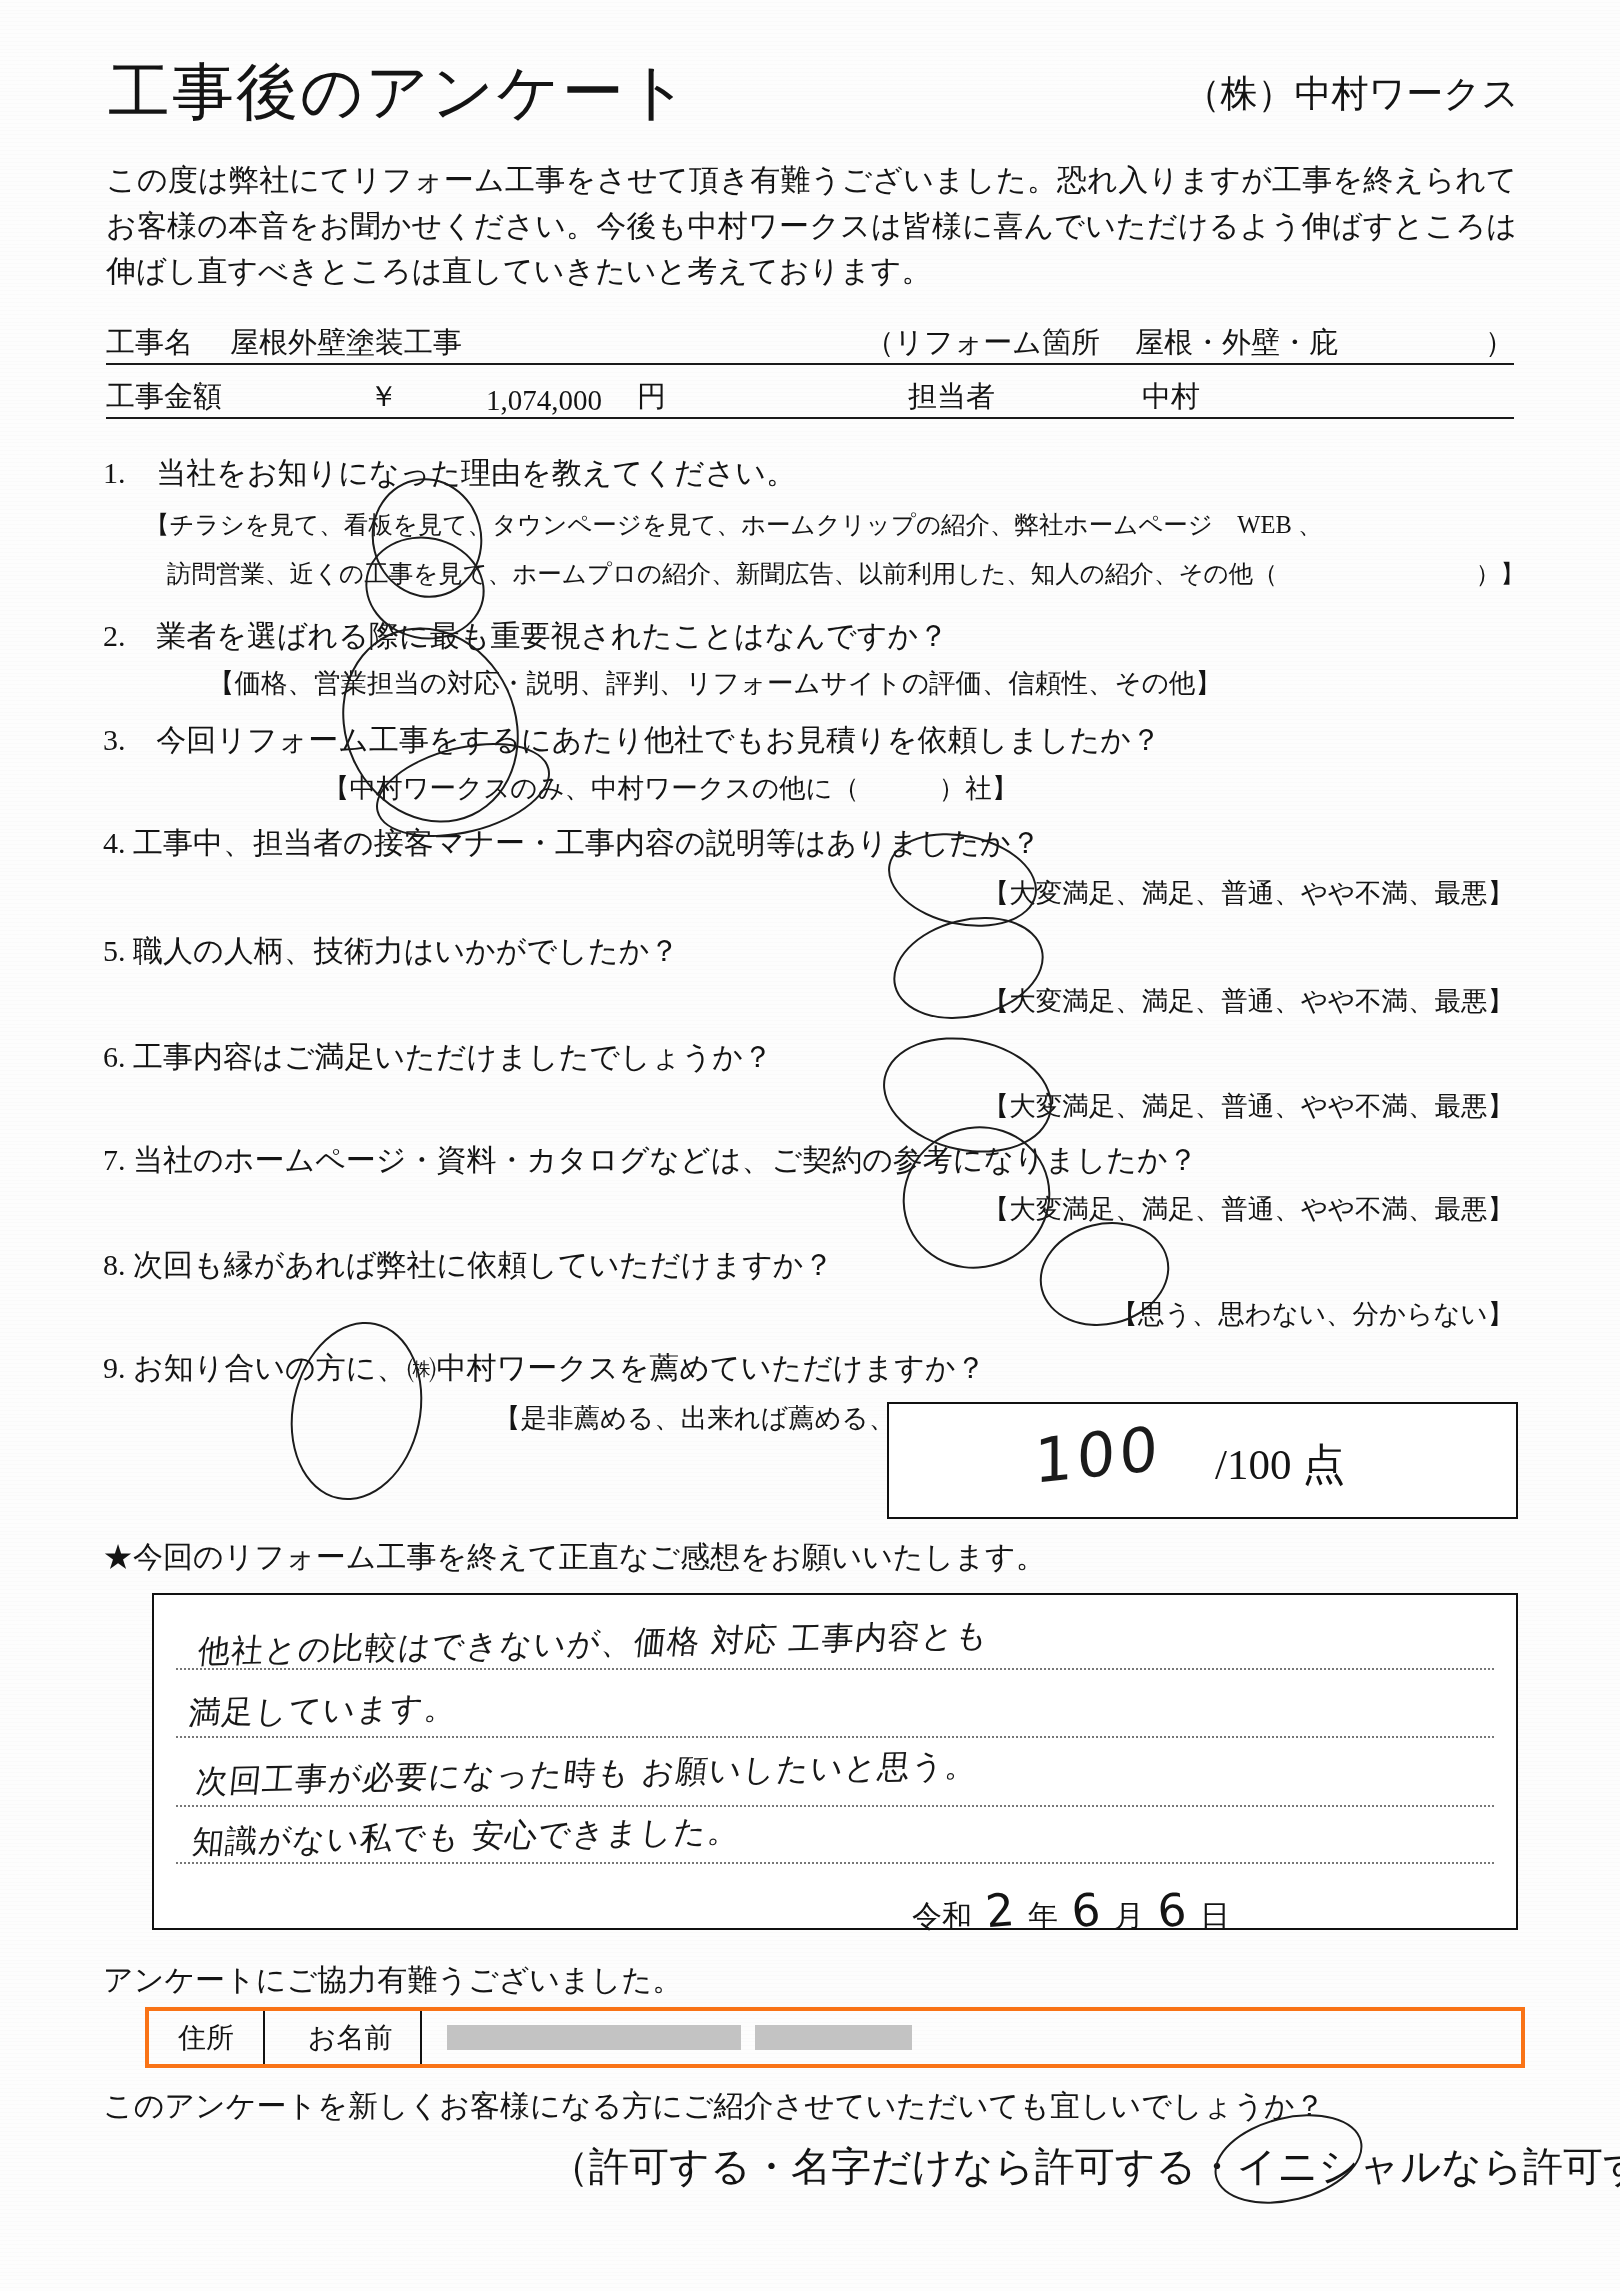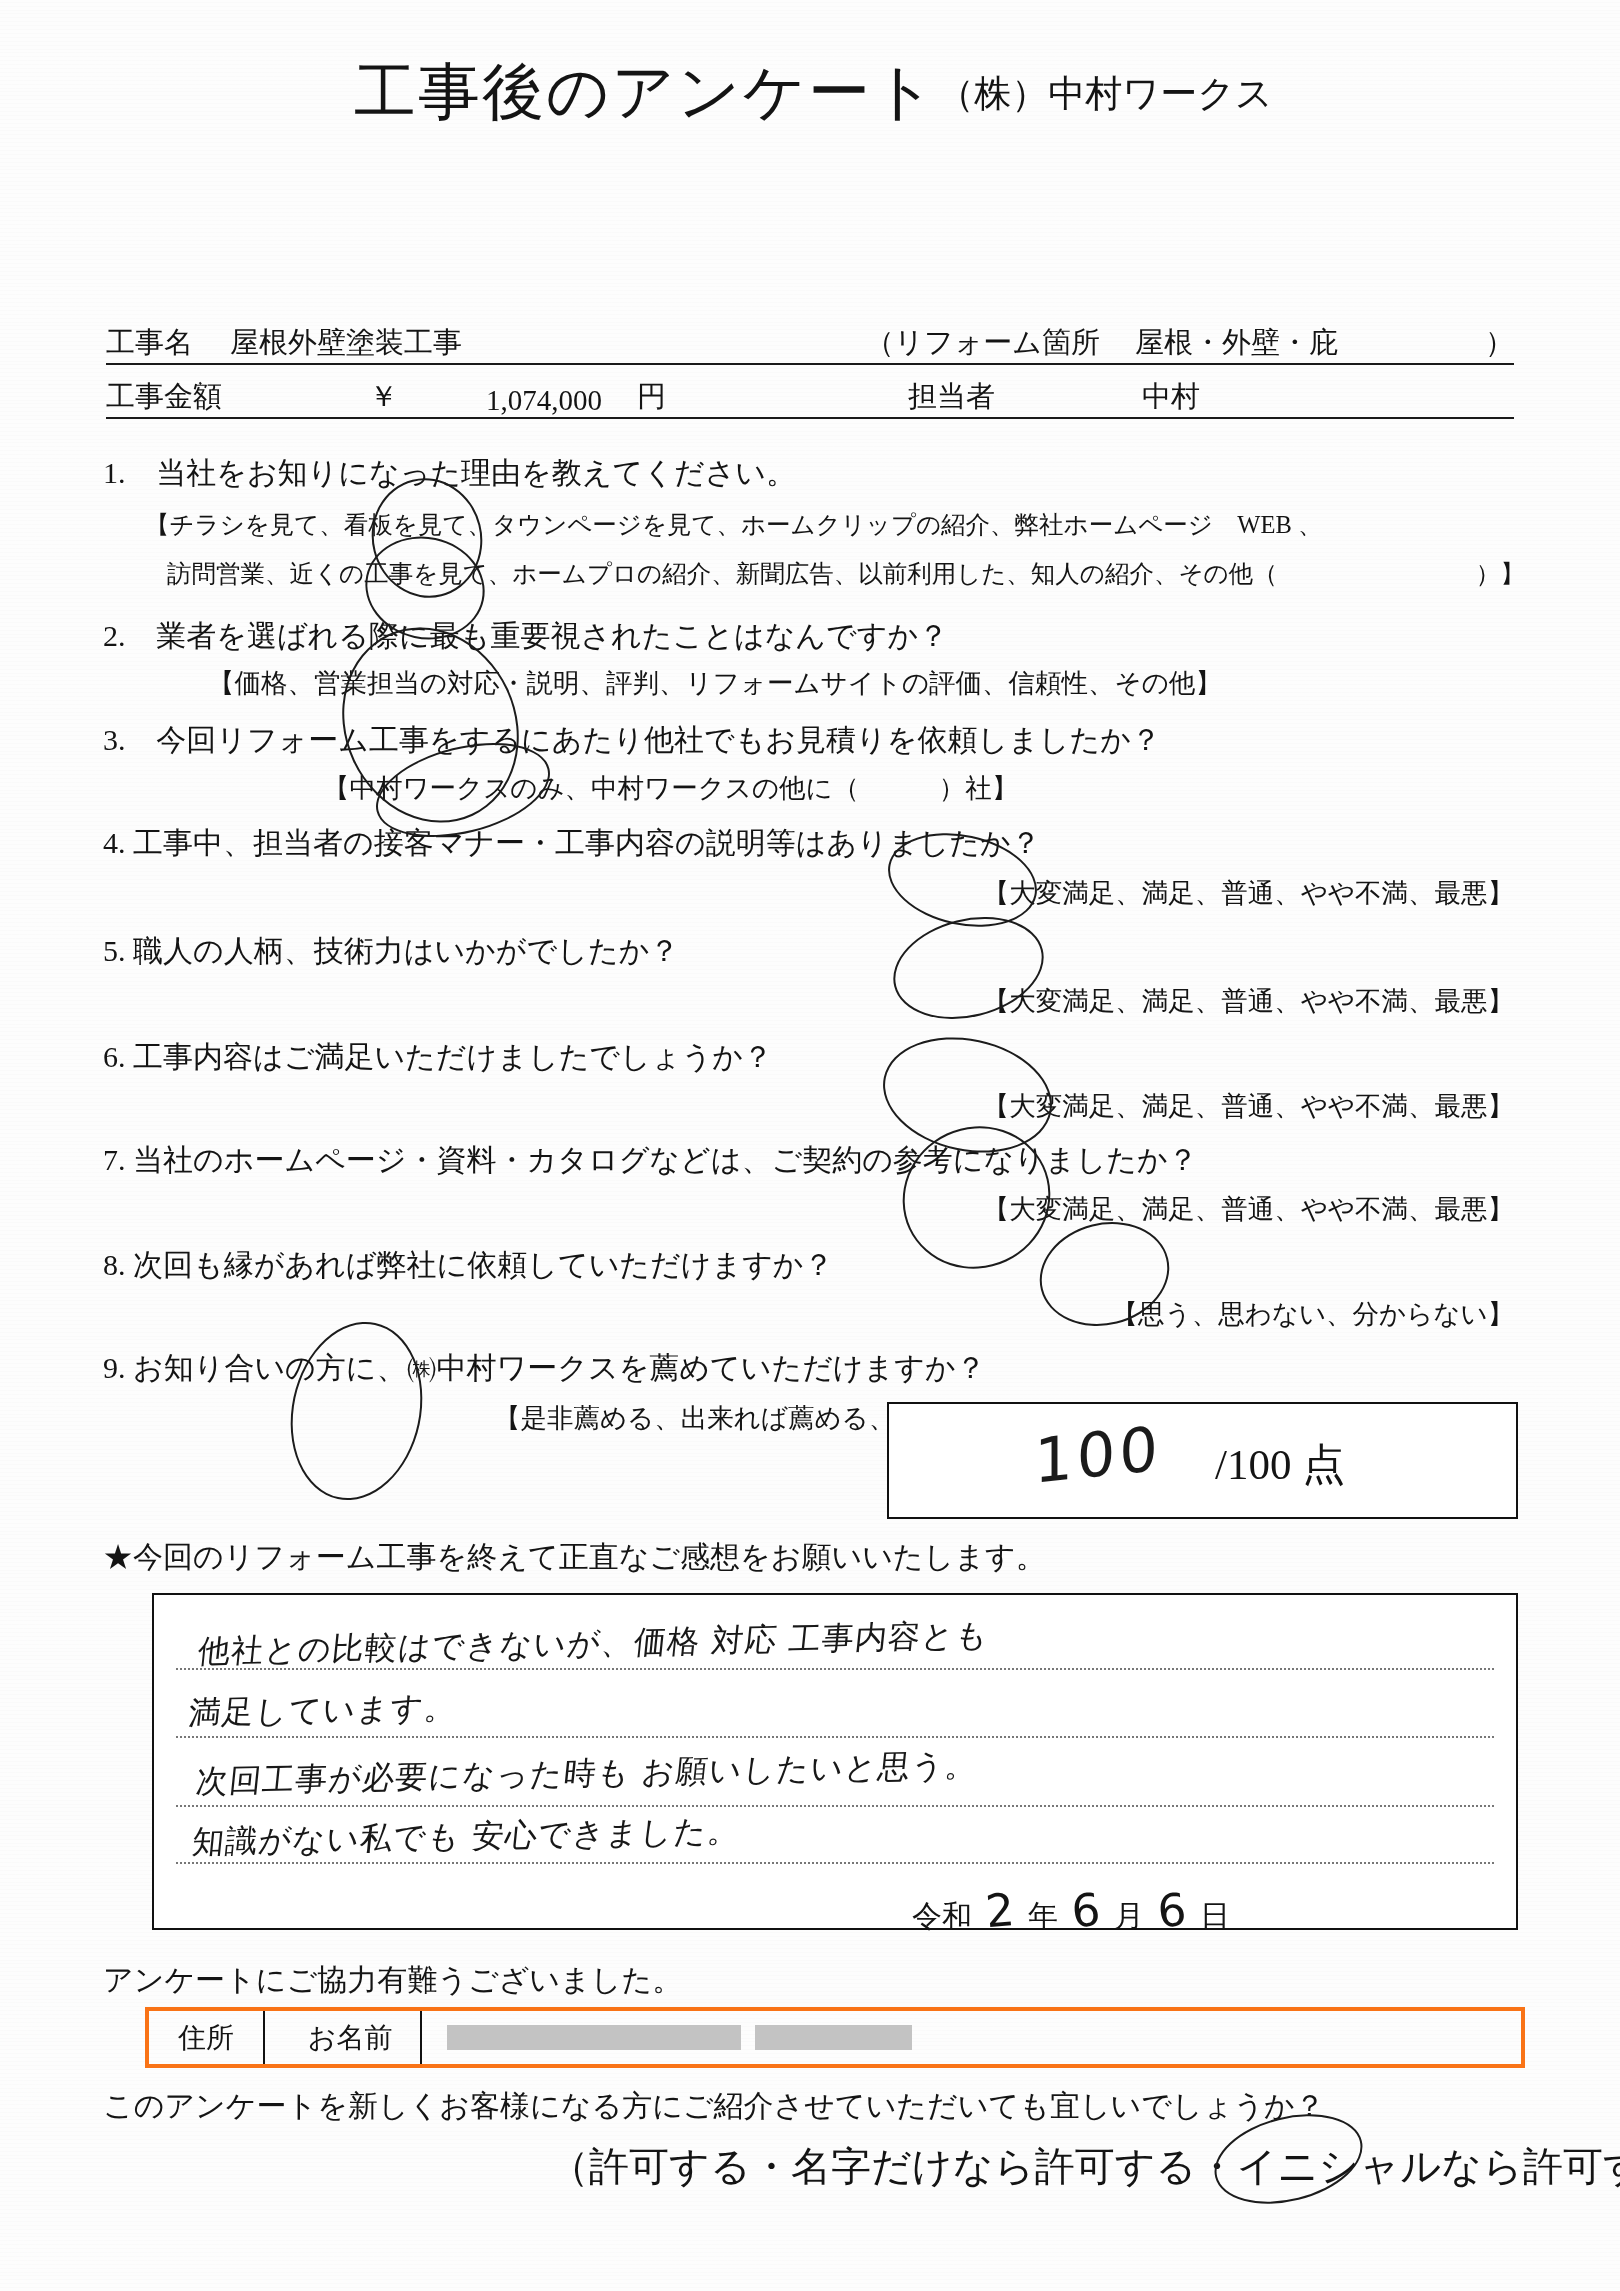--- a/index.html
+++ b/index.html
@@ -35,21 +35,21 @@
   }
 
   
   .hdr {
     position: absolute;
     left: 108px;
     top: 61px;
     width: 1411px;
     display: flex;
     align-items: flex-end;
-    justify-content: center;
+    justify-content: space-between;
   }
   .title {
     font-size: 62px;
     letter-spacing: 2px;
     line-height: 1;
     white-space: nowrap;
   }
   .company {
     font-size: 37px;
     white-space: nowrap;
@@ -258,20 +258,21 @@
 <body>
 
 <div class="page">
   <div class="sheet">
 
     <div class="hdr">
       <div class="title">工事後のアンケート</div>
       <div class="company">（株）中村ワークス</div>
     </div>
 
+    <div class="intro">この度は弊社にてリフォーム工事をさせて頂き有難うございました。恐れ入りますが工事を終えられてお客様の本音をお聞かせください。今後も中村ワークスは皆様に喜んでいただけるよう伸ばすところは伸ばし直すべきところは直していきたいと考えております。</div>
 
     <div class="inforow r1">
       <span class="lbl">工事名</span>
       <span class="gap-a"></span>
       <span>屋根外壁塗装工事</span>
       <span class="spacer"></span>
       <span>（リフォーム箇所</span>
       <span class="gap-d"></span>
       <span>屋根・外壁・庇</span>
       <span class="gap-c"></span>

